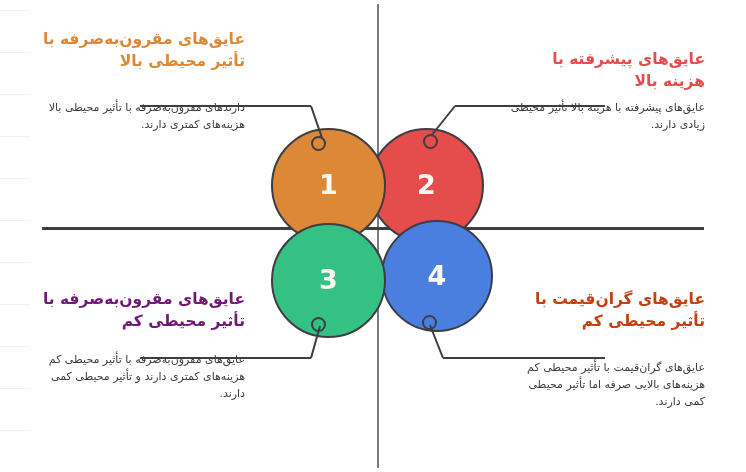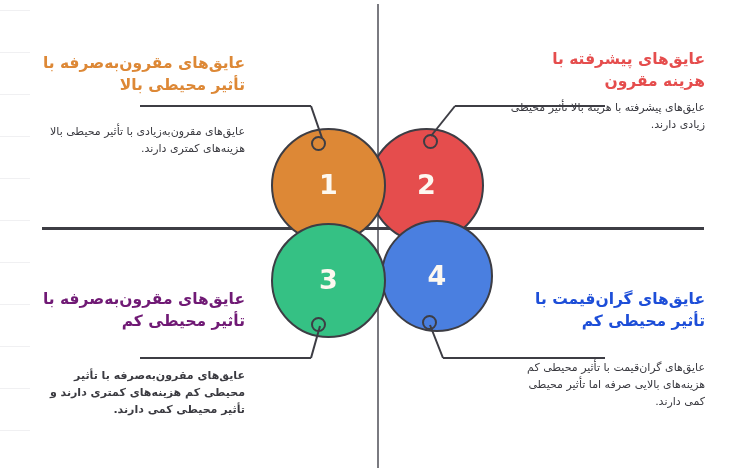--- a/index.html
+++ b/index.html
@@ -104,34 +104,34 @@
     line-height: 1.45;
     margin: 0 0 0 0;
   }
   .block .body {
     font-size: 11px;
     color: #3a3a40;
     line-height: 1.55;
     margin: 0;
   }
 
-  .blk-tl { left: 40px; top: 52px; width: 205px; text-align: right; }
+  .blk-tl { left: 40px; top: 28px; width: 205px; text-align: right; }
   .blk-tl .title { color: #DD8836; }
   .blk-tl .body { margin-top: 26px; }
 
   .blk-tr { left: 505px; top: 48px; width: 200px; text-align: right; }
   .blk-tr .title { color: #E54D4D; }
   .blk-tr .body { margin-top: 6px; }
 
   .blk-bl { left: 40px; top: 288px; width: 205px; text-align: right; }
   .blk-bl .title { color: #701a75; }
-  .blk-bl .body { margin-top: 34px; font-weight: bold; }
+  .blk-bl .body { margin-top: 18px; }
 
   .blk-br { left: 505px; top: 288px; width: 200px; text-align: right; }
-  .blk-br .title { color: #1d4ed8; }
+  .blk-br .title { color: #c2410c; }
   .blk-br .body { margin-top: 26px; }
 </style>
 </head>
 <body>
 
 <div id="canvas">
 
   <div class="edge-line" style="top:10px"></div>
   <div class="edge-line" style="top:52px"></div>
   <div class="edge-line" style="top:94px"></div>
@@ -181,25 +181,25 @@
     <span class="num">4</span>
   </div>
 
   <div class="marker m1"></div>
   <div class="marker m2"></div>
   <div class="marker m3"></div>
   <div class="marker m4"></div>
 
   <div class="block blk-tl">
     <p class="title">عایق‌های مقرون‌به‌صرفه با تأثیر محیطی بالا</p>
-    <p class="body">عایق‌های مقرون‌به‌زیادی با تأثیر محیطی بالا هزینه‌های کمتری دارند.</p>
+    <p class="body">دارند‌های مقرون‌به‌صرفه با تأثیر محیطی بالا هزینه‌های کمتری دارند.</p>
   </div>
 
   <div class="block blk-tr">
-    <p class="title">عایق‌های پیشرفته با هزینه مقرون</p>
+    <p class="title">عایق‌های پیشرفته با هزینه بالا</p>
     <p class="body">عایق‌های پیشرفته با هزینه بالا تأثیر محیطی زیادی دارند.</p>
   </div>
 
   <div class="block blk-bl">
     <p class="title">عایق‌های مقرون‌به‌صرفه با تأثیر محیطی کم</p>
     <p class="body">عایق‌های مقرون‌به‌صرفه با تأثیر محیطی کم هزینه‌های کمتری دارند و تأثیر محیطی کمی دارند.</p>
   </div>
 
   <div class="block blk-br">
     <p class="title">عایق‌های گران‌قیمت با تأثیر محیطی کم</p>

